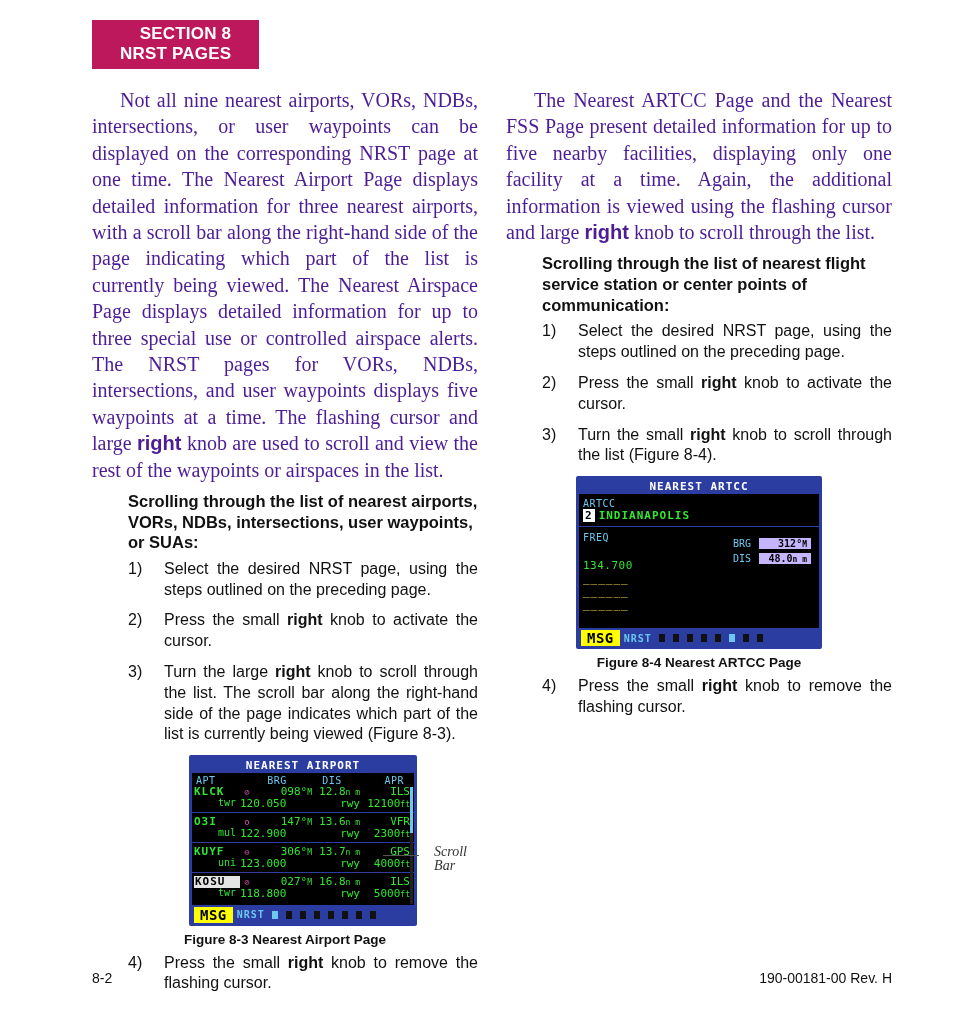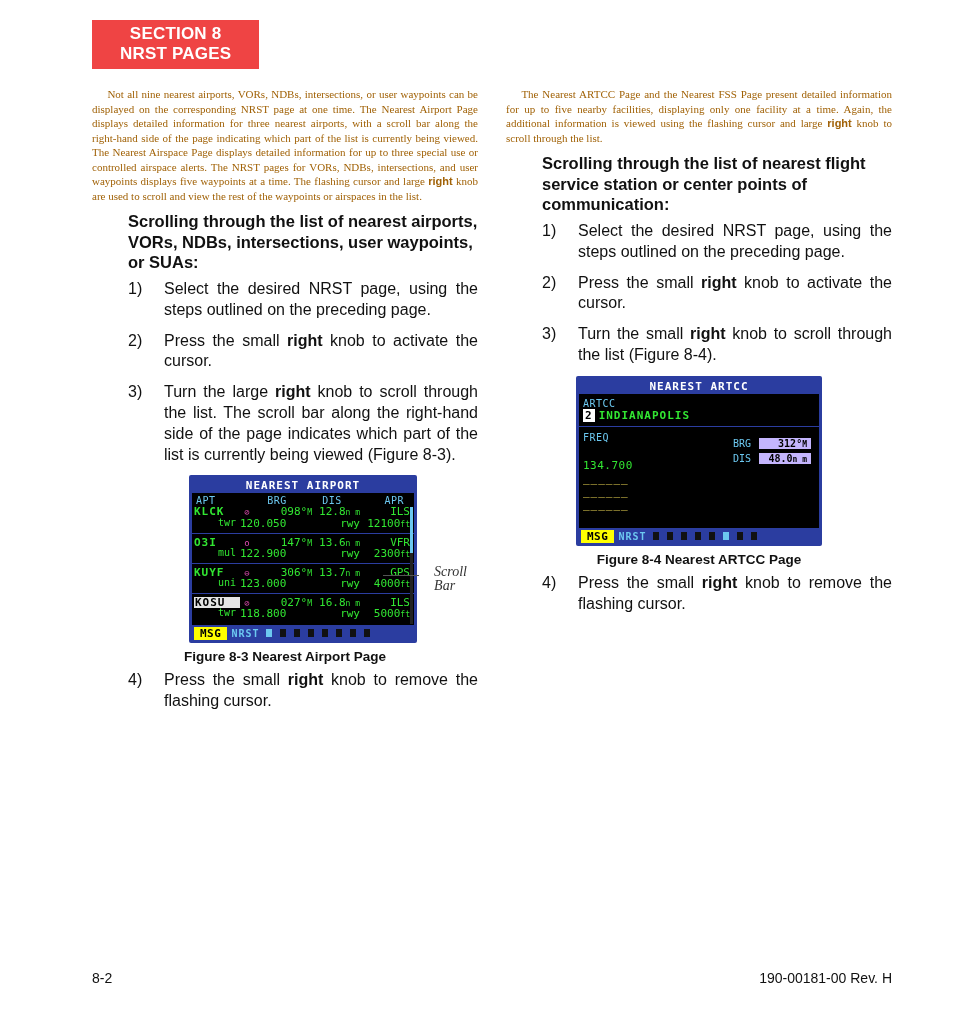--- a/index.html
+++ b/index.html
@@ -13,43 +13,43 @@
     position: relative;
     -webkit-font-smoothing: antialiased;
   }
   .page {
     padding: 20px 62px 0 92px;
     box-sizing: border-box;
     height: 100%;
     position: relative;
   }
   .section-tab {
-    background: #ef4444;
+    background: #be185d;
     color: #fff;
     display: inline-block;
     padding: 4px 28px 6px 28px;
-    text-align: center;
+    text-align: right;
     font-weight: 700;
     font-size: 17px;
     line-height: 1.15;
     letter-spacing: 0.2px;
     margin-bottom: 18px;
     white-space: pre-line;
   }
   .cols {
     display: flex;
     gap: 28px;
   }
   .col { width: 50%; }
   p {
     margin: 0 0 8px 0;
     font-family: "Minion Pro", Georgia, "Times New Roman", serif;
-    font-size: 11px;
+    font-size: 20px;
     line-height: 1.32;
-    color: #a16207;
+    color: #4c1d95;
     text-align: justify;
   }
   .indent { text-indent: 1.4em; }
   .bold-sans {
     font-family: "Myriad Pro", "Segoe UI", Arial, sans-serif;
     font-weight: 700;
   }
   .subhead {
     font-family: "Myriad Pro", "Segoe UI", Arial, sans-serif;
     font-weight: 700;
@@ -165,21 +165,21 @@
   .gps .bottombar {
     display: flex;
     padding: 2px 2px 0 2px;
     gap: 4px;
   }
   .gps .msg {
     background: #ff0;
     color: #000;
     font-weight: bold;
     padding: 0 6px;
-    font-size: 11px;
+    font-size: 14px;
     letter-spacing: 0.5px;
   }
   .gps .nrstbox {
     display: flex;
     align-items: center;
     gap: 6px;
   }
   .gps .nrst-label {
     color: #6cc8f0; font-weight: bold; letter-spacing: 1px; font-size: 10px;
   }

